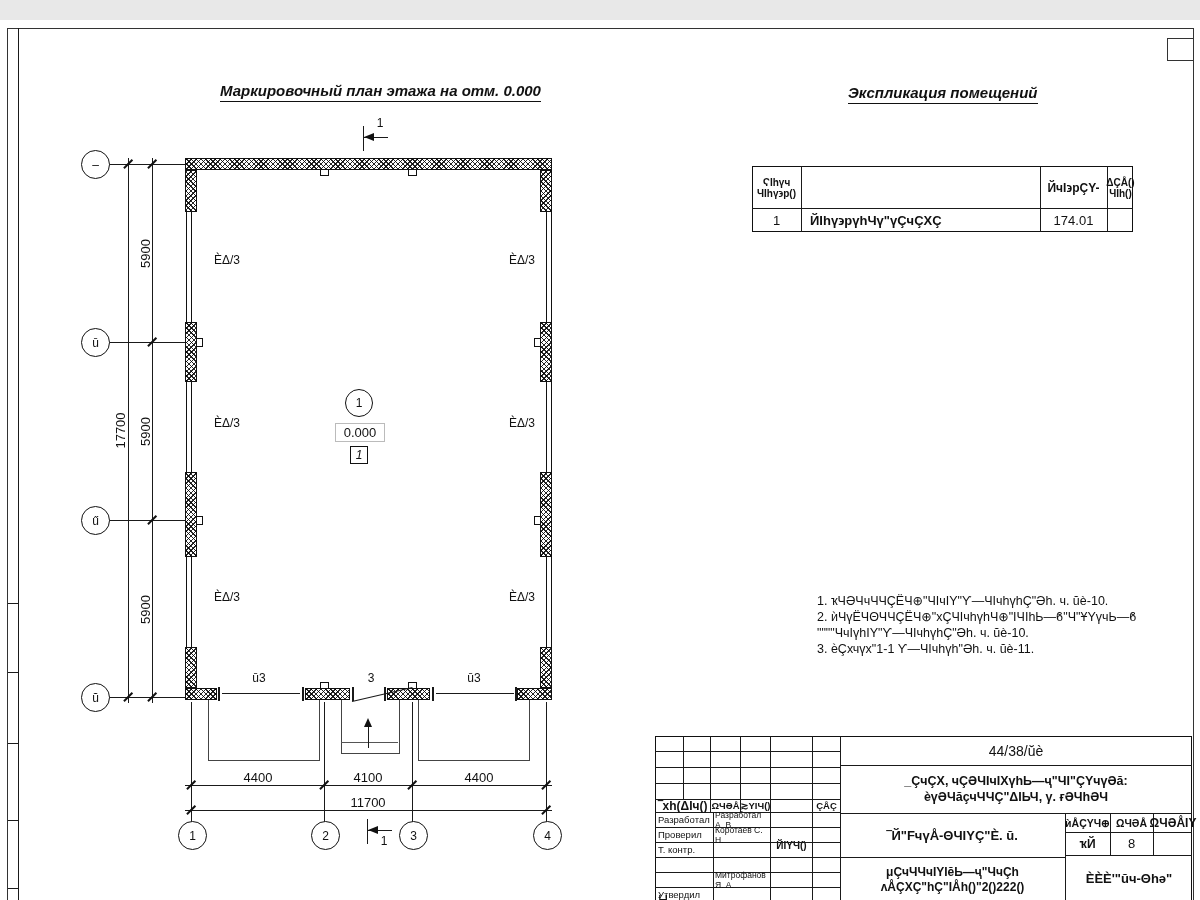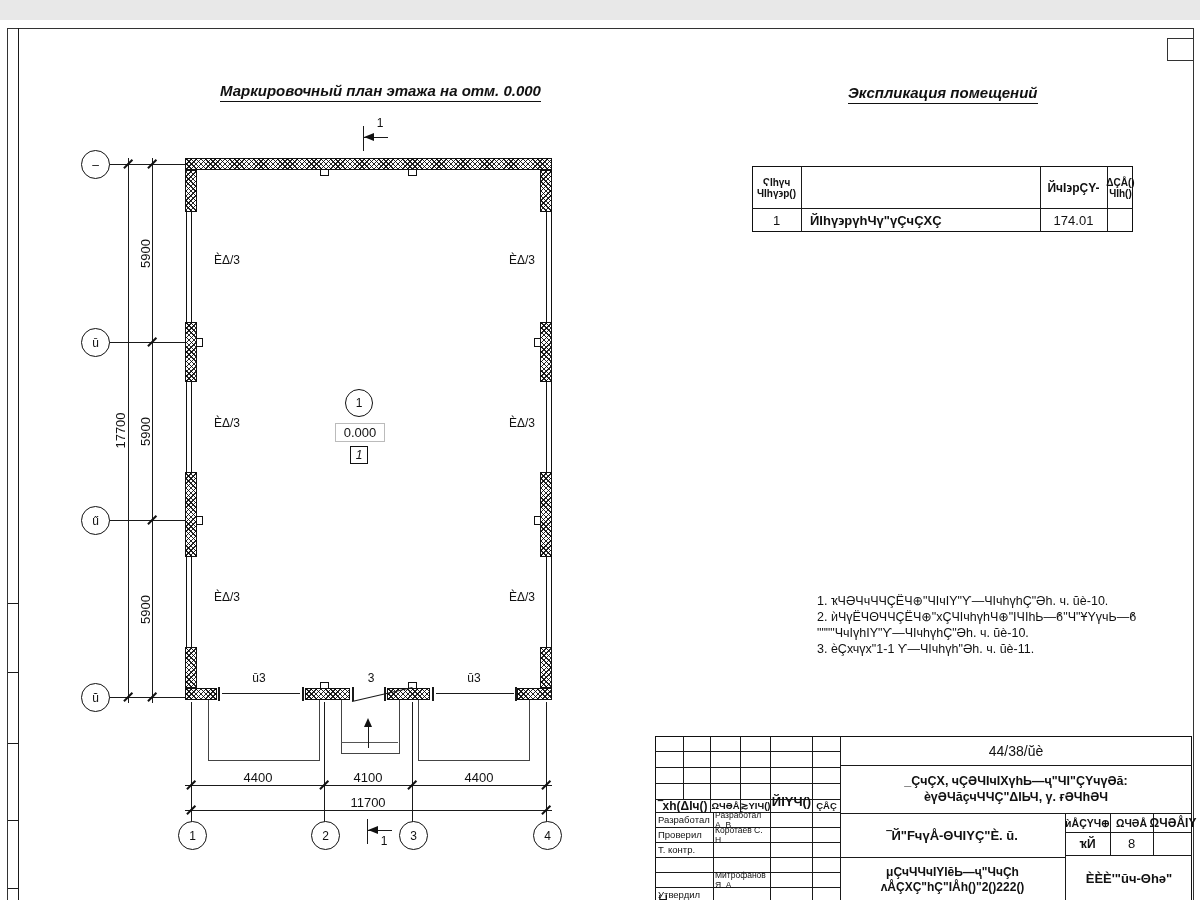--- a/index.html
+++ b/index.html
@@ -202,21 +202,21 @@
   <div class="hl" style="left:655px;top:792px;width:185px;"></div>
   <div class="vl" style="left:683px;top:716px;height:63px;"></div>
   <div class="vl" style="left:710px;top:716px;height:76px;"></div>
   <div class="vl" style="left:740px;top:716px;height:76px;"></div>
   <div class="vl" style="left:770px;top:716px;height:76px;"></div>
   <div class="vl" style="left:812px;top:716px;height:76px;"></div>
 
   <div class="cellc" style="left:656px;top:779px;width:54px;height:13px;font-size:12px;font-weight:bold;">‾хh(ΔIч()</div>
   <div class="cellc" style="left:711px;top:779px;width:29px;height:13px;font-size:9.5px;font-weight:bold;">ΩЧӘÅ</div>
   <div class="cellc" style="left:741px;top:779px;width:29px;height:13px;font-size:9.5px;font-weight:bold;">≳YIЧ()</div>
-  <div class="cellc" style="left:771px;top:775px;width:41px;height:13px;font-size:13px;font-weight:bold;">ЙIYЧ()</div>
+  <div class="cellc" style="left:771px;top:819px;width:41px;height:13px;font-size:10px;font-weight:bold;">ЙIYЧ()</div>
   <div class="cellc" style="left:813px;top:779px;width:27px;height:13px;font-size:9.5px;font-weight:bold;">ÇÅÇ</div>
 
   <div class="hl" style="left:655px;top:807px;width:185px;"></div>
   <div class="hl" style="left:655px;top:822px;width:185px;"></div>
   <div class="hl" style="left:655px;top:837px;width:185px;"></div>
   <div class="hl" style="left:655px;top:852px;width:185px;"></div>
   <div class="hl" style="left:655px;top:867px;width:185px;"></div>
   <div class="vl" style="left:713px;top:792px;height:90px;"></div>
   <div class="vl" style="left:770px;top:792px;height:90px;"></div>
   <div class="vl" style="left:812px;top:792px;height:90px;"></div>

